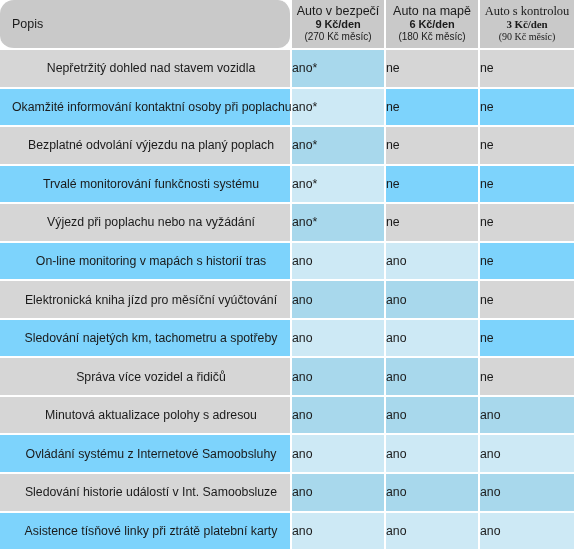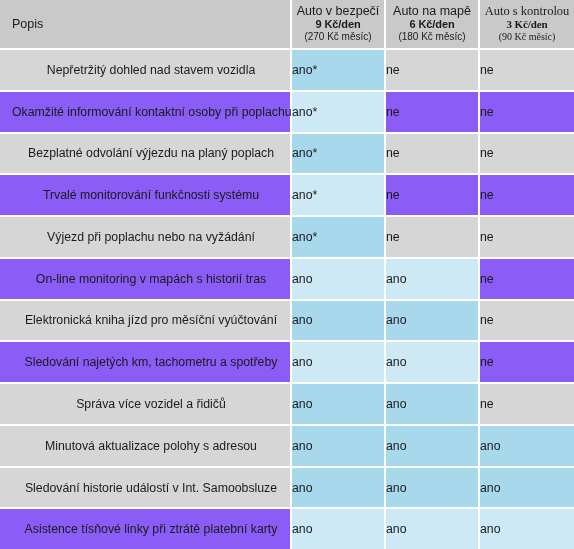--- a/index.html
+++ b/index.html
@@ -28,20 +28,21 @@
     padding:0;
     vertical-align:middle;
     border-right:2px solid #ffffff;
     border-bottom:2px solid #ffffff;
   }
   thead th:last-child{border-right:none;font-family:Liberation Serif, serif;}
   th.head-desc{
     text-align:left;
     padding-left:12px;
     font-size:12.5px;
+    border-radius:14px;
   }
   th.head-plan{
     text-align:center;
     line-height:1.18;
     padding:2px 2px 3px 2px;
   }
   .plan-name{font-size:12.5px;display:block;}
   .plan-day{font-size:11px;font-weight:bold;display:block;letter-spacing:-0.1px;}
   .plan-month{font-size:10px;display:block;}
 
@@ -59,21 +60,21 @@
   tbody tr:last-child td{border-bottom:none;}
   td.desc{
     text-align:center;
     padding-left:12px;
     white-space:nowrap;
   }
   td.val{margin-top:36px;}
 
   
   .g-dark{background:#d6d6d6;}
-  .g-light{background:#8b5cf6;}
+  .g-light{background:#7dd3fc;}
   .b-dark{background:#a8d8ec;}
   .b-light{background:#cde9f5;}
 </style>
 </head>
 <body>
 
 <table id="comparison-table">
   <colgroup>
     <col class="c-desc">
       <col class="c-val">
@@ -158,20 +159,26 @@
         <td class="val b-dark">ano</td>
         <td class="val g-dark">ne</td>
       </tr>
       <tr>
         <td class="desc g-dark">Minutová aktualizace polohy s adresou</td>
         <td class="val b-dark">ano</td>
         <td class="val b-dark">ano</td>
         <td class="val b-dark">ano</td>
       </tr>
       <tr>
+        <td class="desc g-light">Ovládání systému z Internetové Samoobsluhy</td>
+        <td class="val b-light">ano</td>
+        <td class="val b-light">ano</td>
+        <td class="val b-light">ano</td>
+      </tr>
+      <tr>
         <td class="desc g-dark">Sledování historie událostí v Int. Samoobsluze</td>
         <td class="val b-dark">ano</td>
         <td class="val b-dark">ano</td>
         <td class="val b-dark">ano</td>
       </tr>
       <tr>
         <td class="desc g-light">Asistence tísňové linky při ztrátě platební karty</td>
         <td class="val b-light">ano</td>
         <td class="val b-light">ano</td>
         <td class="val b-light">ano</td>

